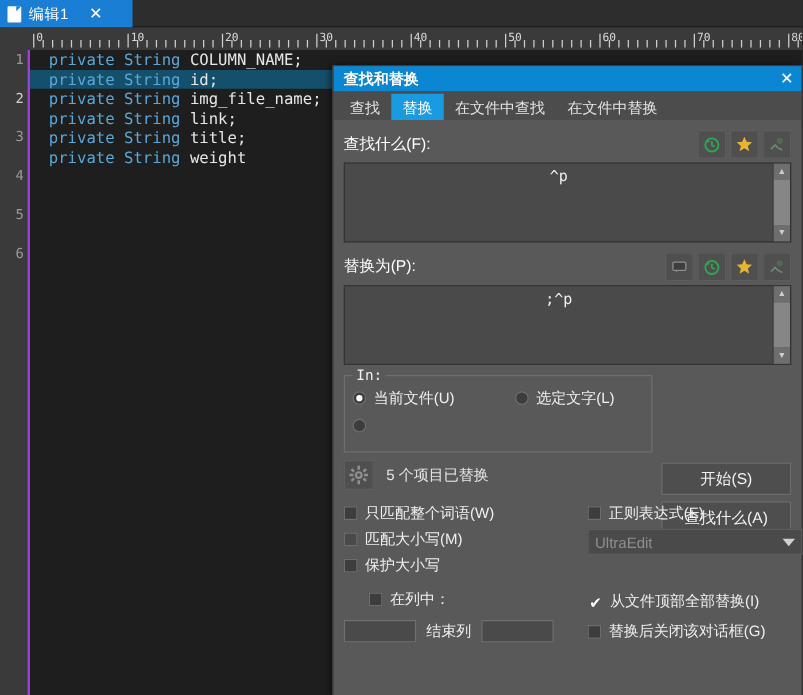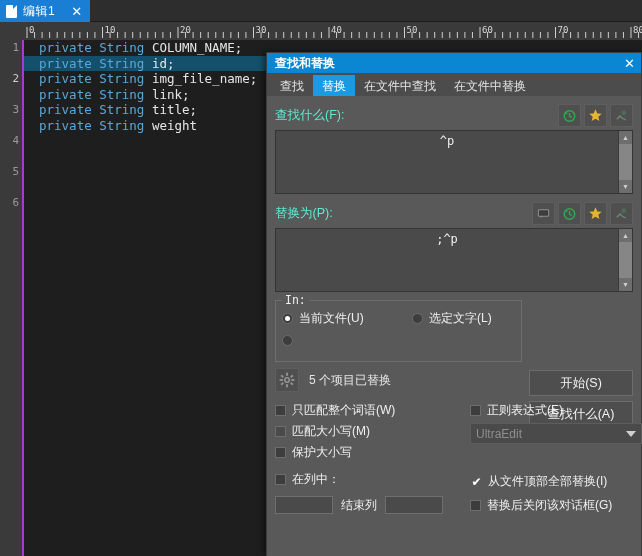--- a/index.html
+++ b/index.html
@@ -13,21 +13,21 @@
   #app { position: relative; width: 642px; height: 556px; background: #2b2b2b; }
 
   
   .tabbar {
     position: absolute; left: 0; top: 0; width: 642px; height: 22px;
     background: #2d2d2d; border-bottom: 1px solid #1b1b1b;
   }
   .tab {
     position: absolute; left: 0; top: 0; height: 22px;
     display: flex; align-items: center; gap: 6px;
-    padding: 0 8px 0 6px; background: #1a7fd4; color: #ffffff;
+    padding: 0 24px 0 6px; background: #1a7fd4; color: #ffffff;
     font-size: 12px; white-space: nowrap;
   }
   .tab-doc-icon {
     width: 11px; height: 13px; background: #ffffff; position: relative;
     border-radius: 1px;
   }
   .tab-doc-icon::after {
     content: ""; position: absolute; right: 0; top: 0;
     border-left: 4px solid #1a7fd4; border-bottom: 4px solid transparent;
   }
@@ -97,21 +97,21 @@
     color: #e4e4e4; cursor: pointer; border: 1px solid transparent;
     border-bottom: none;
   }
   .dlg-tab.active { background: #1a9ae0; color: #ffffff; }
   .dlg-body { position: relative; padding: 0 8px; background: #595959; height: 460px; }
 
   .field-row {
     display: flex; align-items: center; justify-content: space-between;
     height: 30px; margin-top: 4px;
   }
-  .field-label { font-size: 12.5px; color: #5eead4; }
+  .field-label { font-size: 12.5px; color: #ffffff; }
   .icon-group { display: flex; gap: 3px; }
   .ibtn {
     width: 23px; height: 23px; background: #4f4f4f; border: 1px solid #5e5e5e;
     display: flex; align-items: center; justify-content: center; cursor: pointer;
   }
   .ibtn svg { display: block; }
 
   .textbox {
     position: relative; height: 64px; background: #4a4a4a;
     border: 1px solid #343434; display: flex;
@@ -476,21 +476,21 @@
             <span class="opt-label">只匹配整个词语(W)</span>
           </div>
           <div class="cb-row">
             <span class="cbox dim"></span>
             <span class="opt-label">匹配大小写(M)</span>
           </div>
           <div class="cb-row">
             <span class="cbox"></span>
             <span class="opt-label">保护大小写</span>
           </div>
-          <div class="cb-row" style="margin-top:6px;">
+          <div class="cb-row" style="margin-top:6px;margin-left:20px;">
             <span class="cbox"></span>
             <span class="opt-label">在列中：</span>
           </div>
           <div class="col-inputs">
             <span class="tinput"></span>
             <span class="tinput-label">结束列</span>
             <span class="tinput"></span>
           </div>
         </div>
 

